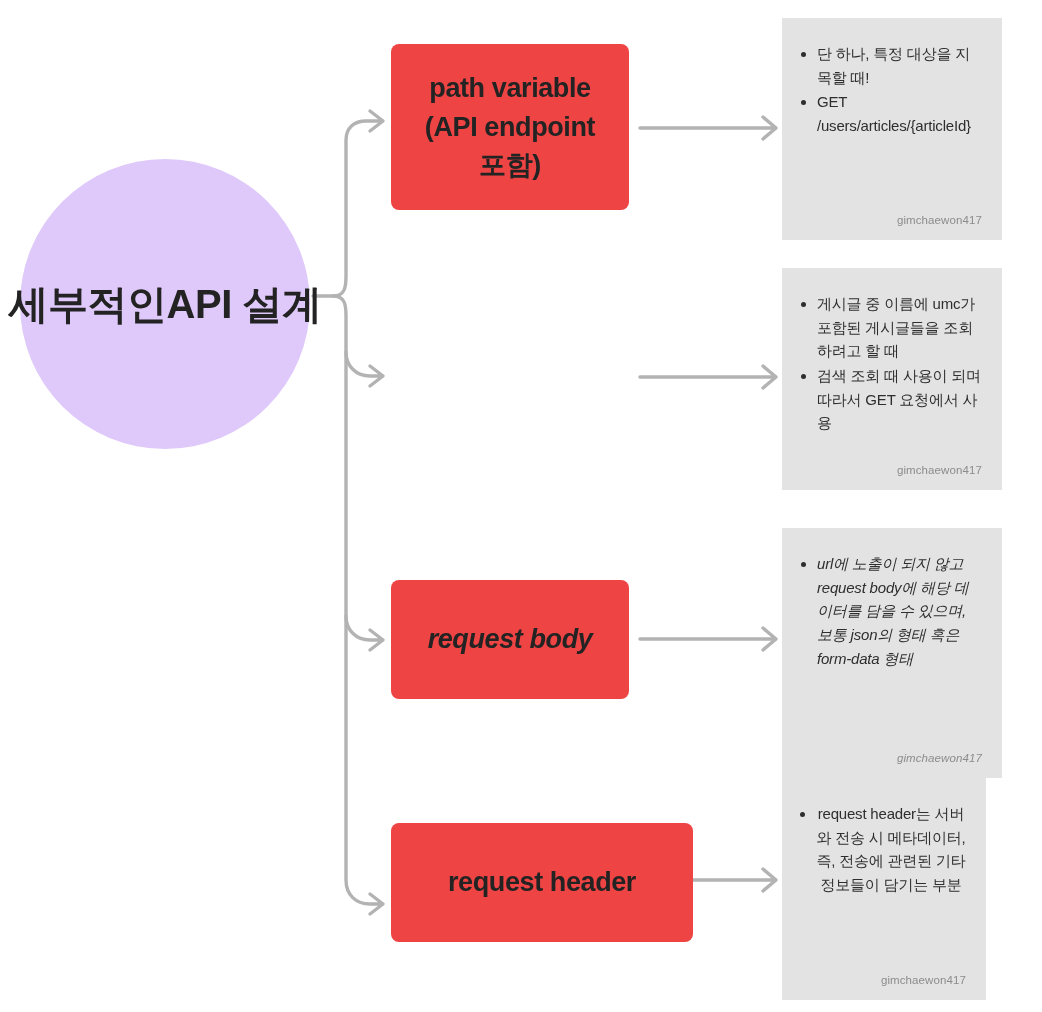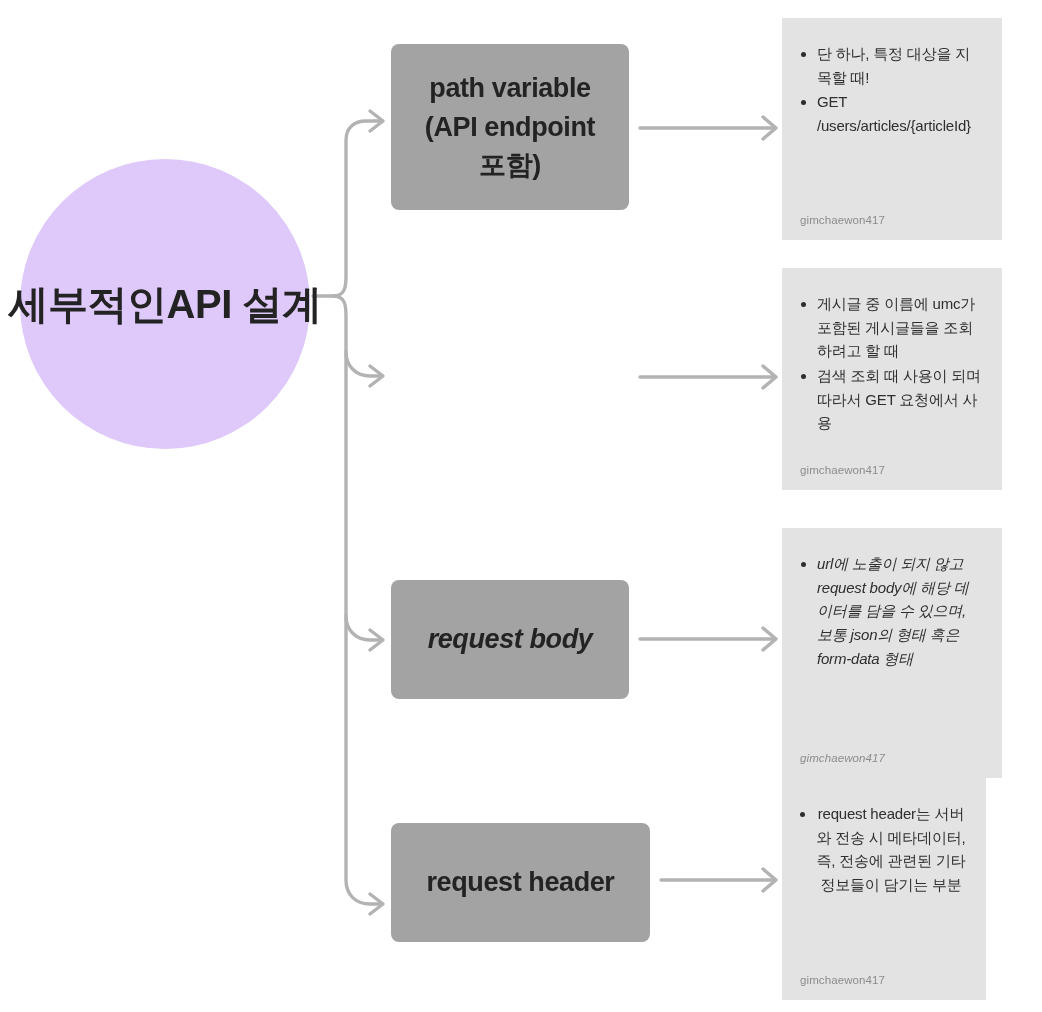--- a/index.html
+++ b/index.html
@@ -41,52 +41,53 @@
     font-weight: bold;
     letter-spacing: -0.5px;
     color: #232323;
     line-height: 1.42;
     text-align: center;
     white-space: nowrap;
   }
   
   .node-box {
     position: absolute;
-    background: #a3a3a3;
+    background: #ef4444;
     border-radius: 8px;
     display: flex;
     align-items: center;
     justify-content: center;
     z-index: 3;
     box-sizing: border-box;
     padding: 6px 10px;
   }
   .node-box .node-label {
     font-size: 27px;
     font-weight: bold;
     color: #232323;
     line-height: 1.43;
     text-align: center;
     letter-spacing: -0.4px;
   }
   #box-0 { left: 391px; top: 44px;  width: 238px; height: 166px; }
   #box-1 { left: 391px; top: 325px; width: 238px; height: 110px; }
   #box-2 { left: 391px; top: 580px; width: 238px; height: 119px; font-style: italic; }
-  #box-3 { left: 391px; top: 823px; width: 259px; height: 119px; }
+  #box-3 { left: 391px; top: 823px; width: 302px; height: 119px; }
 
   
   .note-card {
     position: absolute;
     background: #e3e3e3;
     box-sizing: border-box;
     padding: 24px 20px 14px 18px;
     z-index: 3;
     display: flex;
     flex-direction: column;
     justify-content: space-between;
+    align-items: flex-end;
   }
   #note-0 { left: 782px; top: 18px;  width: 220px; height: 222px; }
   #note-1 { left: 782px; top: 268px; width: 220px; height: 222px; }
   #note-2 { left: 782px; top: 528px; width: 220px; height: 250px; font-style: italic; }
   #note-3 { left: 782px; top: 778px; width: 204px; height: 222px; }
 
   .note-list {
     margin: 0;
     padding: 0 0 0 17px;
     list-style: disc;

